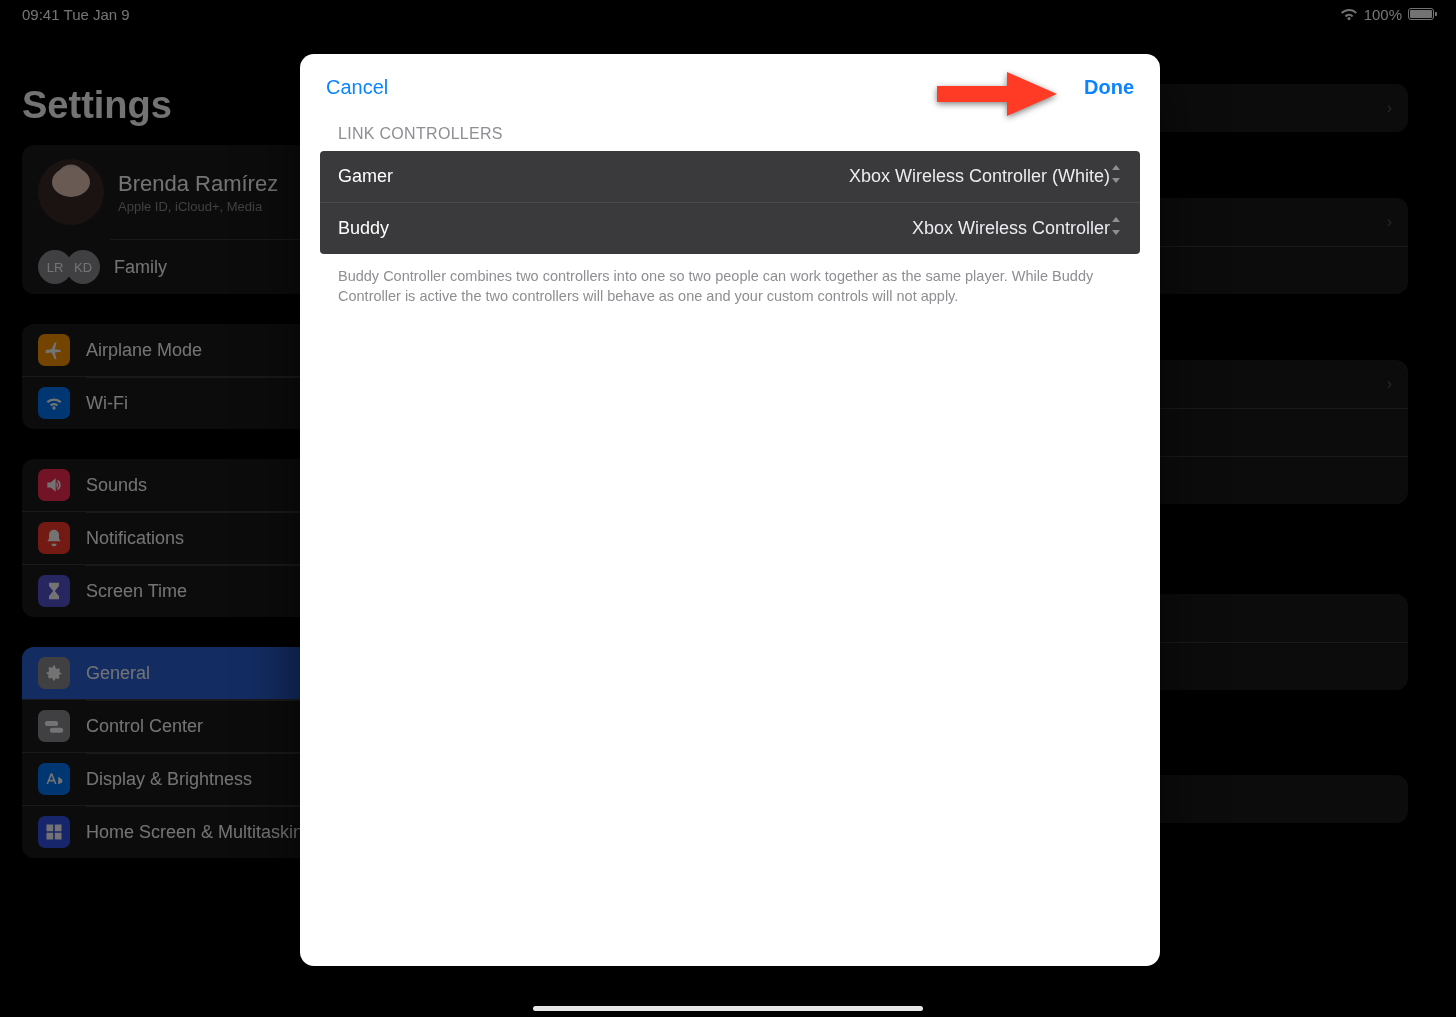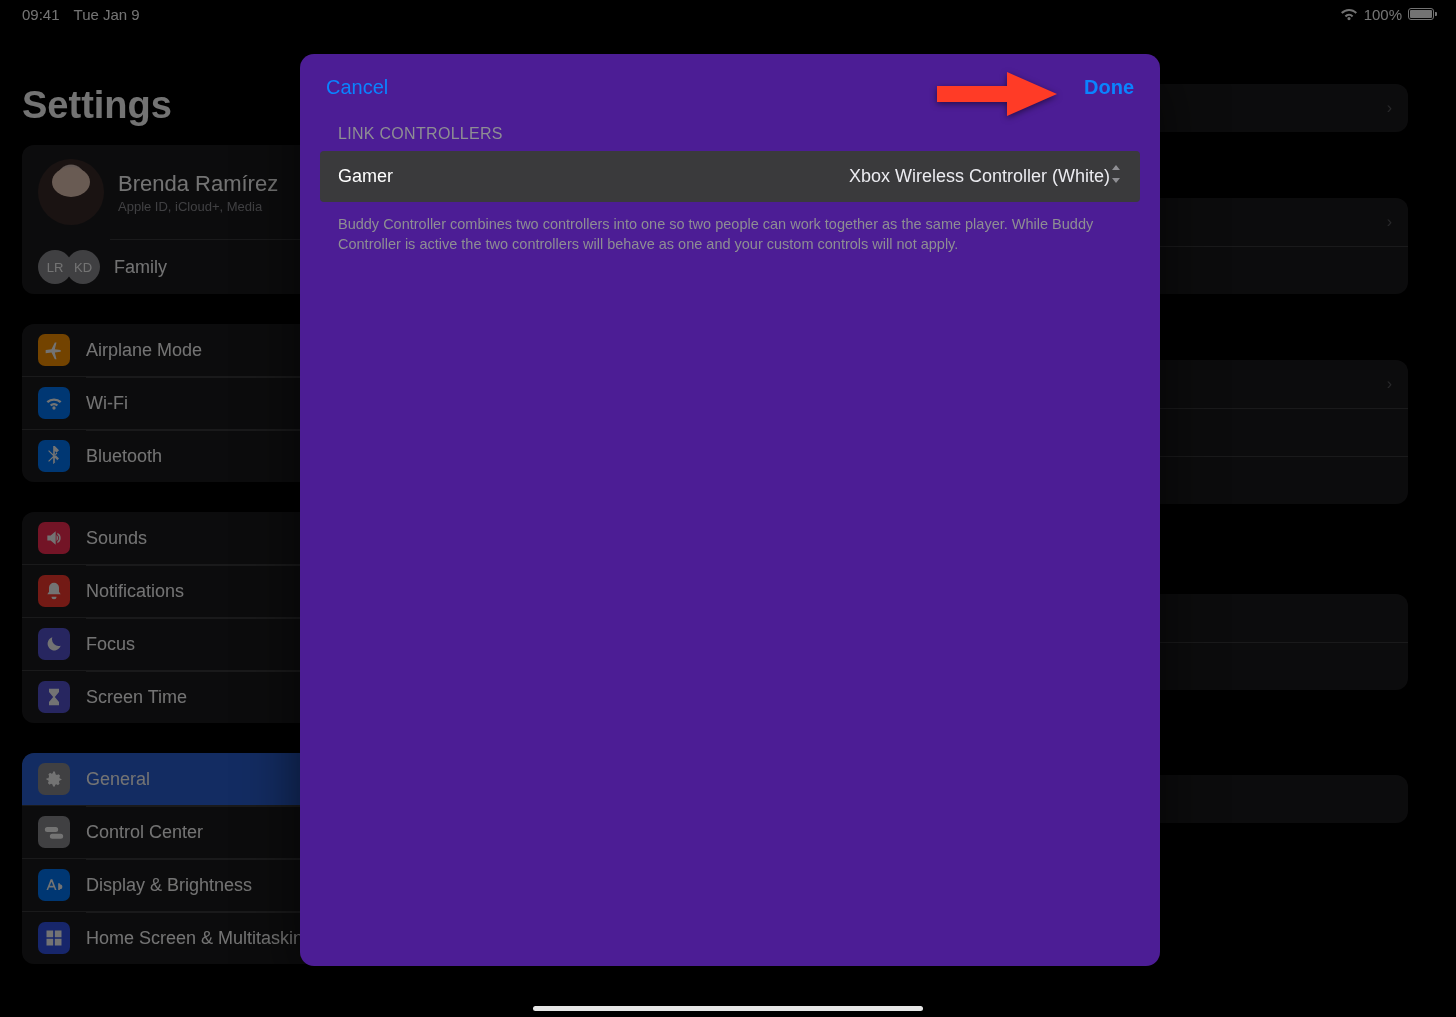--- a/index.html
+++ b/index.html
@@ -1,20 +1,20 @@
 <!DOCTYPE html>
 <html><head>
 <meta charset="utf-8">
 <style>
   * { margin: 0; padding: 0; box-sizing: border-box; font-family: -apple-system, BlinkMacSystemFont, "Segoe UI", Helvetica, Arial, sans-serif; -webkit-font-smoothing: antialiased; }
   html, body { width: 1456px; height: 1017px; background: #000; color: #fff; overflow: hidden; position: relative; }
 
   
   .status-bar { position: absolute; top: 0; left: 0; right: 0; height: 28px; display: flex; align-items: center; justify-content: space-between; padding: 0 22px; font-size: 15px; font-weight: 500; color: #fff; }
-  .status-left { display: flex; gap: 14px; }
+  .status-left { display: flex; gap: 4px; }
   .status-right { display: flex; align-items: center; gap: 6px; }
   .battery { width: 26px; height: 12px; border: 1.5px solid #fff; border-radius: 3px; position: relative; }
   .battery::after { content:""; position:absolute; right:-4px; top:3px; width:2px; height:4px; background:#fff; border-radius:0 1px 1px 0;}
   .battery-fill { position:absolute; left:1px; top:1px; bottom:1px; right:1px; background:#fff; border-radius:1px;}
   .wifi-icon svg { display:block; }
 
   
   .sidebar { position: absolute; left: 0; top: 28px; bottom: 0; width: 436px; padding: 56px 0 0 0; }
   .sidebar-title { font-size: 38px; font-weight: 700; padding: 0 22px 18px 22px; }
   .card { background: #1c1c1e; margin: 0 22px 30px 22px; border-radius: 12px; overflow: hidden; }
@@ -42,21 +42,21 @@
   .detail-card { background:#1c1c1e; border-radius:12px; margin-bottom:30px; }
   .detail-row { height:48px; display:flex; align-items:center; justify-content:flex-end; padding:0 16px; }
   .chevron { color:#5a5a5e; }
   .detail-row + .detail-row { border-top:0.5px solid #3a3a3c; }
   .detail-footer { color:#8e8e93; font-size:14px; padding:8px 16px; line-height:1.35;}
 
   
   .dim { position:absolute; inset:0; background:rgba(0,0,0,0.55); }
 
   
-  .modal { position:absolute; left:300px; top:54px; width:860px; height:912px; background:#4c1d95; border-radius:14px; box-shadow:0 20px 60px rgba(0,0,0,0.6); overflow:hidden; display:flex; flex-direction:column;}
+  .modal { position:absolute; left:300px; top:54px; width:860px; height:912px; background:#ffffff; border-radius:14px; box-shadow:0 20px 60px rgba(0,0,0,0.6); overflow:hidden; display:flex; flex-direction:column;}
   .modal-header { display:flex; align-items:center; justify-content:space-between; padding:22px 26px 26px 26px; }
   .modal-btn { font-size:20px; color:#0a84ff; background:none; border:none; cursor:pointer; }
   .modal-btn.done { font-weight:600; }
   .section-header { font-size:16px; color:#8e8e93; padding:0 38px 8px 38px; letter-spacing:0.3px;}
   .modal-list { background:#3a3a3c; margin:0 20px; border-radius:4px; overflow:hidden;}
   .modal-row { display:flex; align-items:center; justify-content:space-between; padding:14px 18px; font-size:18px;}
   .modal-row + .modal-row { border-top:0.5px solid #4a4a4c;}
   .modal-row .value { color:#ebebf0; display:flex; align-items:center; font-size:18px;}
   .updown { color:#8e8e93; }
   .modal-footer { font-size:14.5px; color:#8e8e93; padding:12px 38px; line-height:1.4;}
@@ -121,53 +121,37 @@
         <span>Airplane Mode</span>
       </div>
       <div class="setting-row">
         <div class="icon-box" style="background: rgb(0, 122, 255);">
           <svg viewBox="0 0 24 24">
             <path d="M12 20a2 2 0 1 0 0-4 2 2 0 0 0 0 4Zm-5-6 2 2a4.5 4.5 0 0 1 6 0l2-2a7.5 7.5 0 0 0-10 0ZM3 10l2 2a10.5 10.5 0 0 1 14 0l2-2a13.5 13.5 0 0 0-18 0Z"></path>
           </svg>
         </div>
         <span>Wi-Fi</span>
       </div>
-      <div class="setting-row">
-        <div class="icon-box" style="background: rgb(0, 122, 255);">
-          <svg viewBox="0 0 24 24">
-            <path d="M11 2v8L6 5 5 6l6 6-6 6 1 1 5-5v8l7-7-5-5 5-5-7-7Zm2 4 3 3-3 3V6Zm0 8 3 3-3 3v-6Z"></path>
-          </svg>
-        </div>
-        <span>Bluetooth</span>
-      </div>
     </div>
   <div class="card" id="group2">
       <div class="setting-row">
         <div class="icon-box" style="background: rgb(255, 45, 85);">
           <svg viewBox="0 0 24 24">
             <path d="M4 9v6h4l6 5V4L8 9H4Zm13 3a4 4 0 0 0-2-3.5v7A4 4 0 0 0 17 12Zm3 0a7 7 0 0 0-4-6.3v2.2A5 5 0 0 1 18 12a5 5 0 0 1-2 4.1v2.2A7 7 0 0 0 20 12Z"></path>
           </svg>
         </div>
         <span>Sounds</span>
       </div>
       <div class="setting-row">
         <div class="icon-box" style="background: rgb(255, 59, 48);">
           <svg viewBox="0 0 24 24">
             <path d="M12 2a6 6 0 0 0-6 6v5l-2 3h16l-2-3V8a6 6 0 0 0-6-6Zm0 20a3 3 0 0 0 3-3H9a3 3 0 0 0 3 3Z"></path>
           </svg>
         </div>
         <span>Notifications</span>
-      </div>
-      <div class="setting-row">
-        <div class="icon-box" style="background: rgb(88, 86, 214);">
-          <svg viewBox="0 0 24 24">
-            <path d="M20 14A8 8 0 0 1 10 4a8 8 0 1 0 10 10Z"></path>
-          </svg>
-        </div>
-        <span>Focus</span>
       </div>
       <div class="setting-row">
         <div class="icon-box" style="background: rgb(88, 86, 214);">
           <svg viewBox="0 0 24 24">
             <path d="M6 2h12v4l-5 6 5 6v4H6v-4l5-6-5-6V2Z"></path>
           </svg>
         </div>
         <span>Screen Time</span>
       </div>
     </div>
@@ -253,20 +237,31 @@
       <span>Gamer</span>
       <span class="value">
         <span>Xbox Wireless Controller (White)</span>
         <span class="updown">
           <svg width="12" height="18" viewBox="0 0 12 18">
               <path fill="#8e8e93" d="M6 0 10 5H2L6 0Zm0 18L2 13h8l-4 5Z"></path>
             </svg>
         </span>
       </span>
     </div>
+    <div class="modal-row">
+      <span>Buddy</span>
+      <span class="value">
+        <span>Xbox Wireless Controller</span>
+        <span class="updown">
+          <svg width="12" height="18" viewBox="0 0 12 18">
+              <path fill="#8e8e93" d="M6 0 10 5H2L6 0Zm0 18L2 13h8l-4 5Z"></path>
+            </svg>
+        </span>
+      </span>
+    </div>
   </div>
   <div class="modal-footer">Buddy Controller combines two controllers into one so two people can work together as the same player. While Buddy Controller is active the two controllers will behave as one and your custom controls will not apply.</div>
 </div>
 
 <div class="arrow">
   <svg width="120" height="48" viewBox="0 0 120 48">
     <path fill="#ff3b26" d="M0 16h70V2l50 22-50 22V32H0z"></path>
   </svg>
 </div>
 

